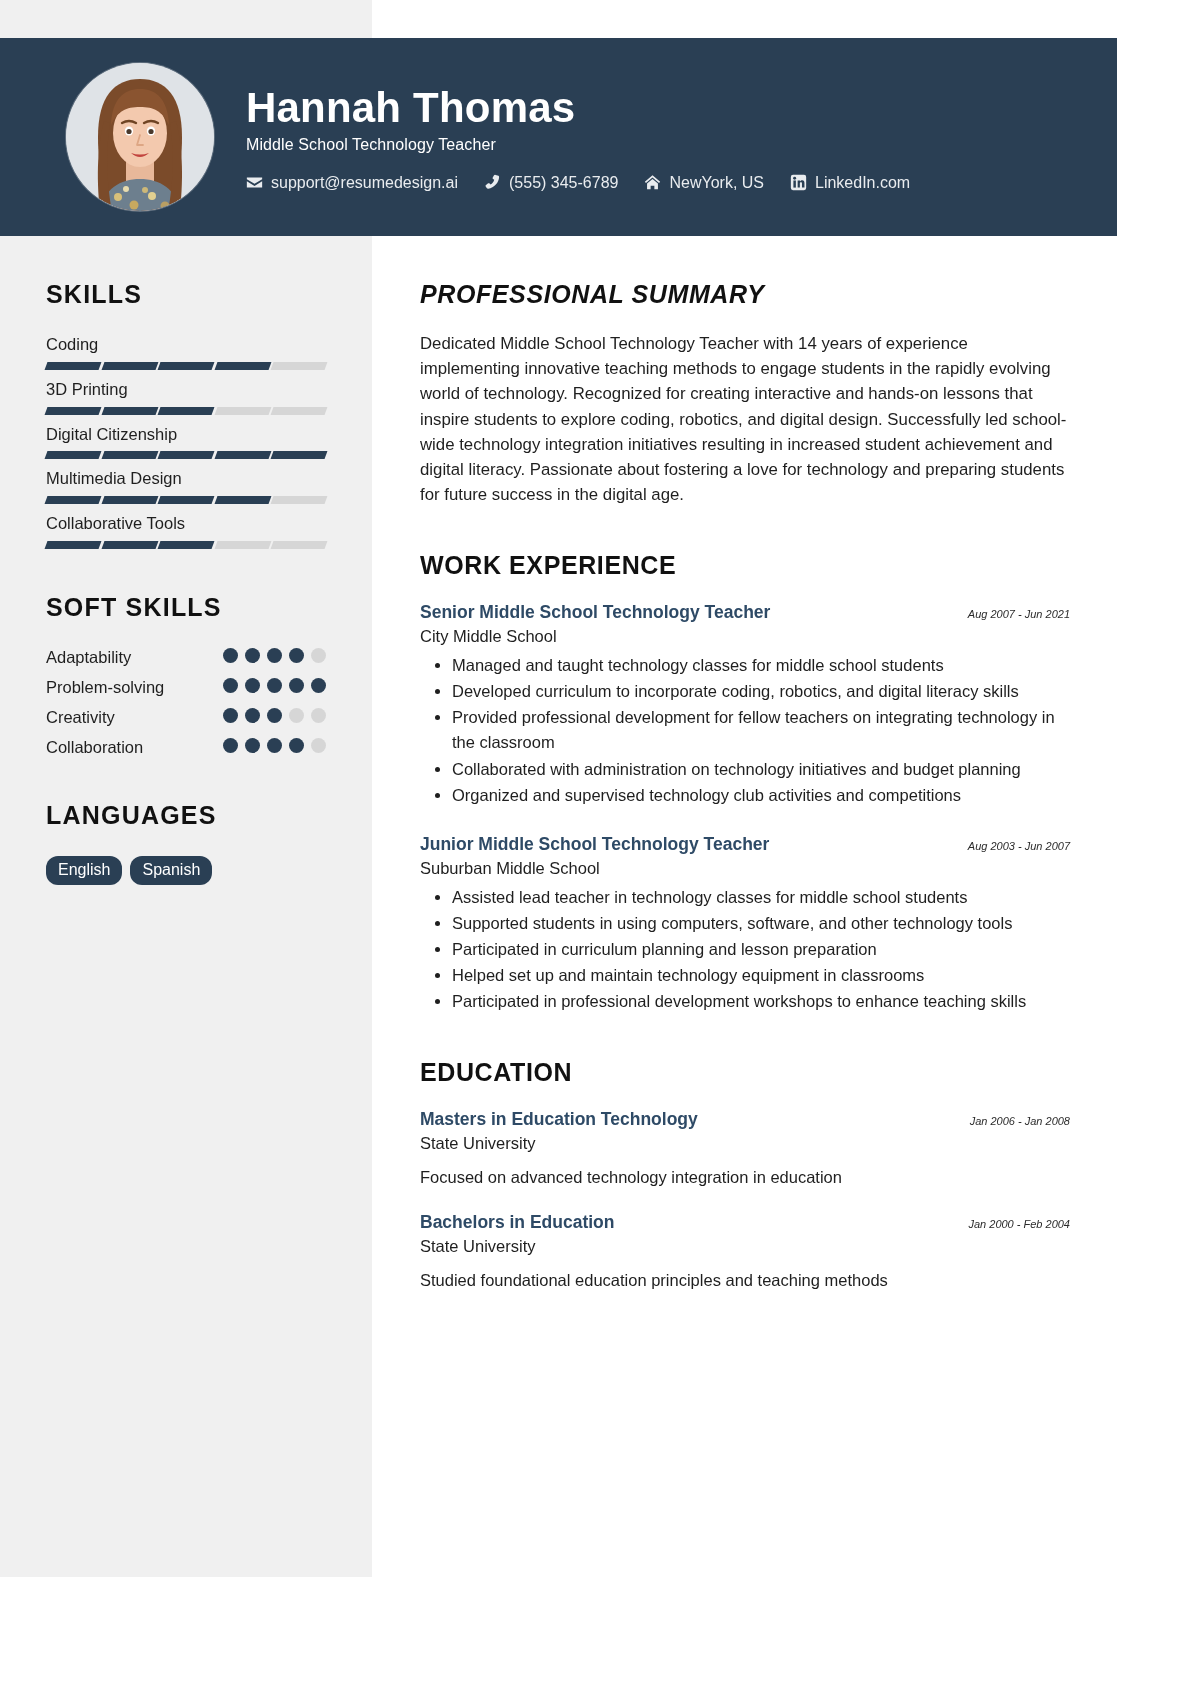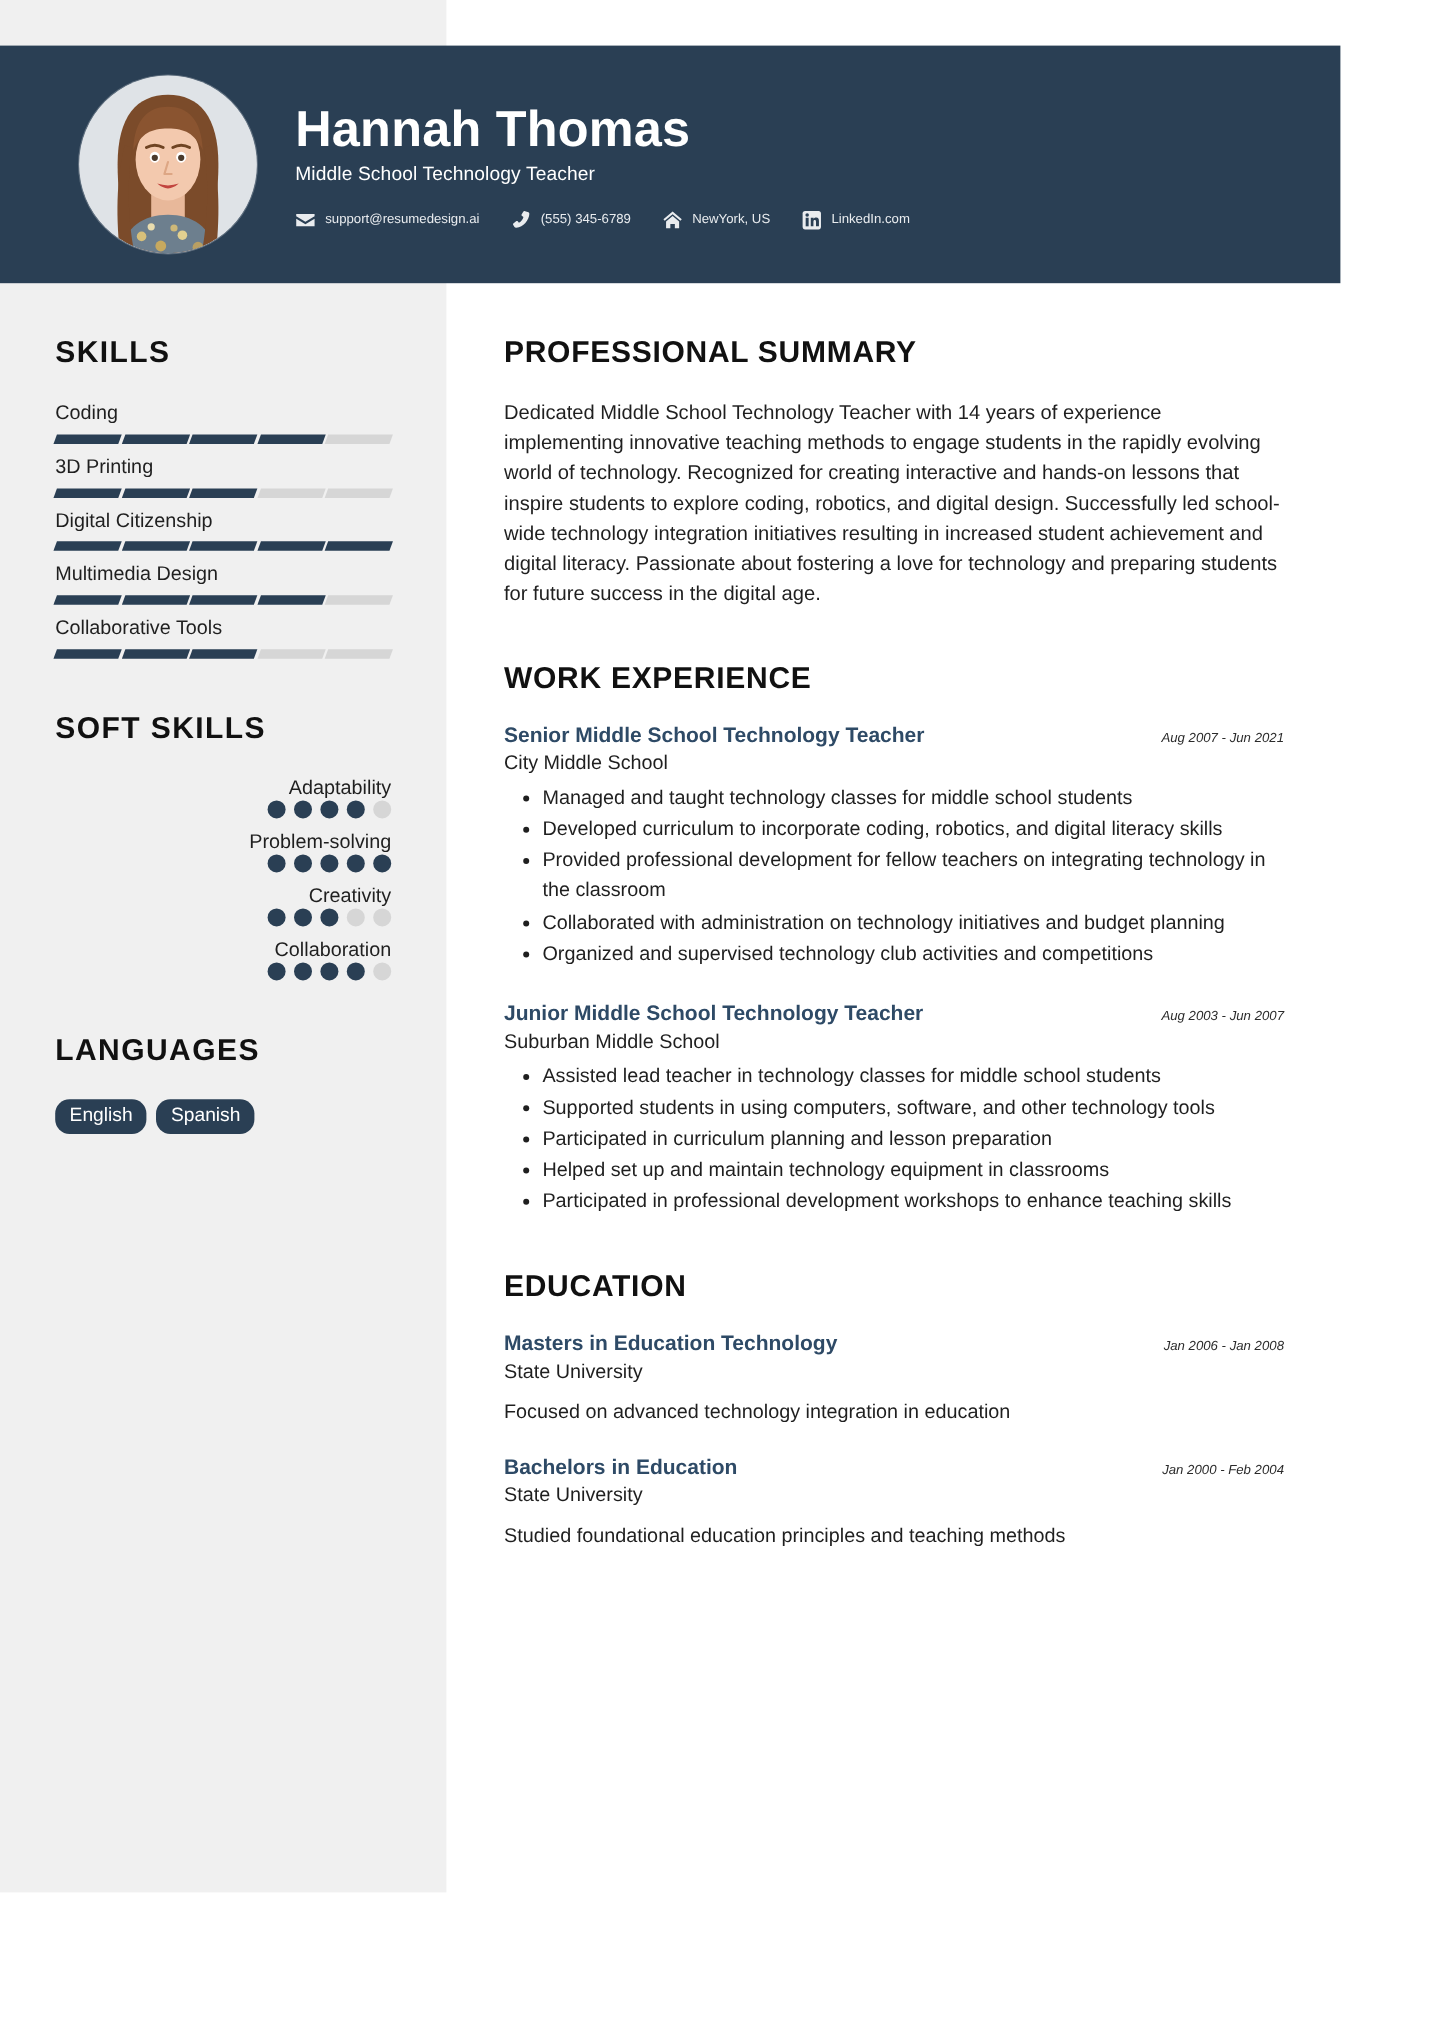--- a/index.html
+++ b/index.html
@@ -78,24 +78,24 @@
     letter-spacing: 0.1px;
   }
   .contact-row {
     display: flex;
     align-items: center;
     gap: 26px;
     flex-wrap: wrap;
   }
   .contact-item {
     display: flex;
-    align-items: center;
+    align-items: flex-start;
     gap: 8px;
     color: #e9ecef;
-    font-size: 11px;
+    font-size: 16px;
     white-space: nowrap;
   }
   .contact-item .ic {
     display: inline-flex;
     width: 17px;
     height: 17px;
     align-items: center;
     justify-content: center;
     flex: 0 0 auto;
   }
@@ -136,24 +136,23 @@
   .seg {
     flex: 1 1 0;
     height: 8px;
     background: #d6d6d6;
     transform: skewX(-20deg);
   }
   .seg.on { background: #2a3f54; }
 
   .softskill {
     display: flex;
-    align-items: flex-end;
+    align-items: flex-start;
     justify-content: space-between;
     margin-bottom: 11px;
-    flex-direction: column;
   }
   .softskill-name {
     font-size: 16.5px;
     color: #1f1f1f;
   }
   .dots { display: flex; gap: 7px; }
   .dot {
     width: 15px;
     height: 15px;
     border-radius: 50%;
@@ -178,21 +177,21 @@
     top: 236px;
     width: 650px;
   }
   .main-heading {
     font-size: 25px;
     font-weight: bold;
     color: #111111;
     letter-spacing: 0.6px;
     margin: 44px 0 22px 0;
   }
-  .main-heading.first { margin-top: 44px; }
+  .main-heading.first { margin-top: 44px; font-style: italic; }
 
   .summary {
     font-size: 16.8px;
     line-height: 1.50;
     color: #1f1f1f;
     margin: 0;
   }
 
   .entry { margin-bottom: 26px; }
   .entry-head {

